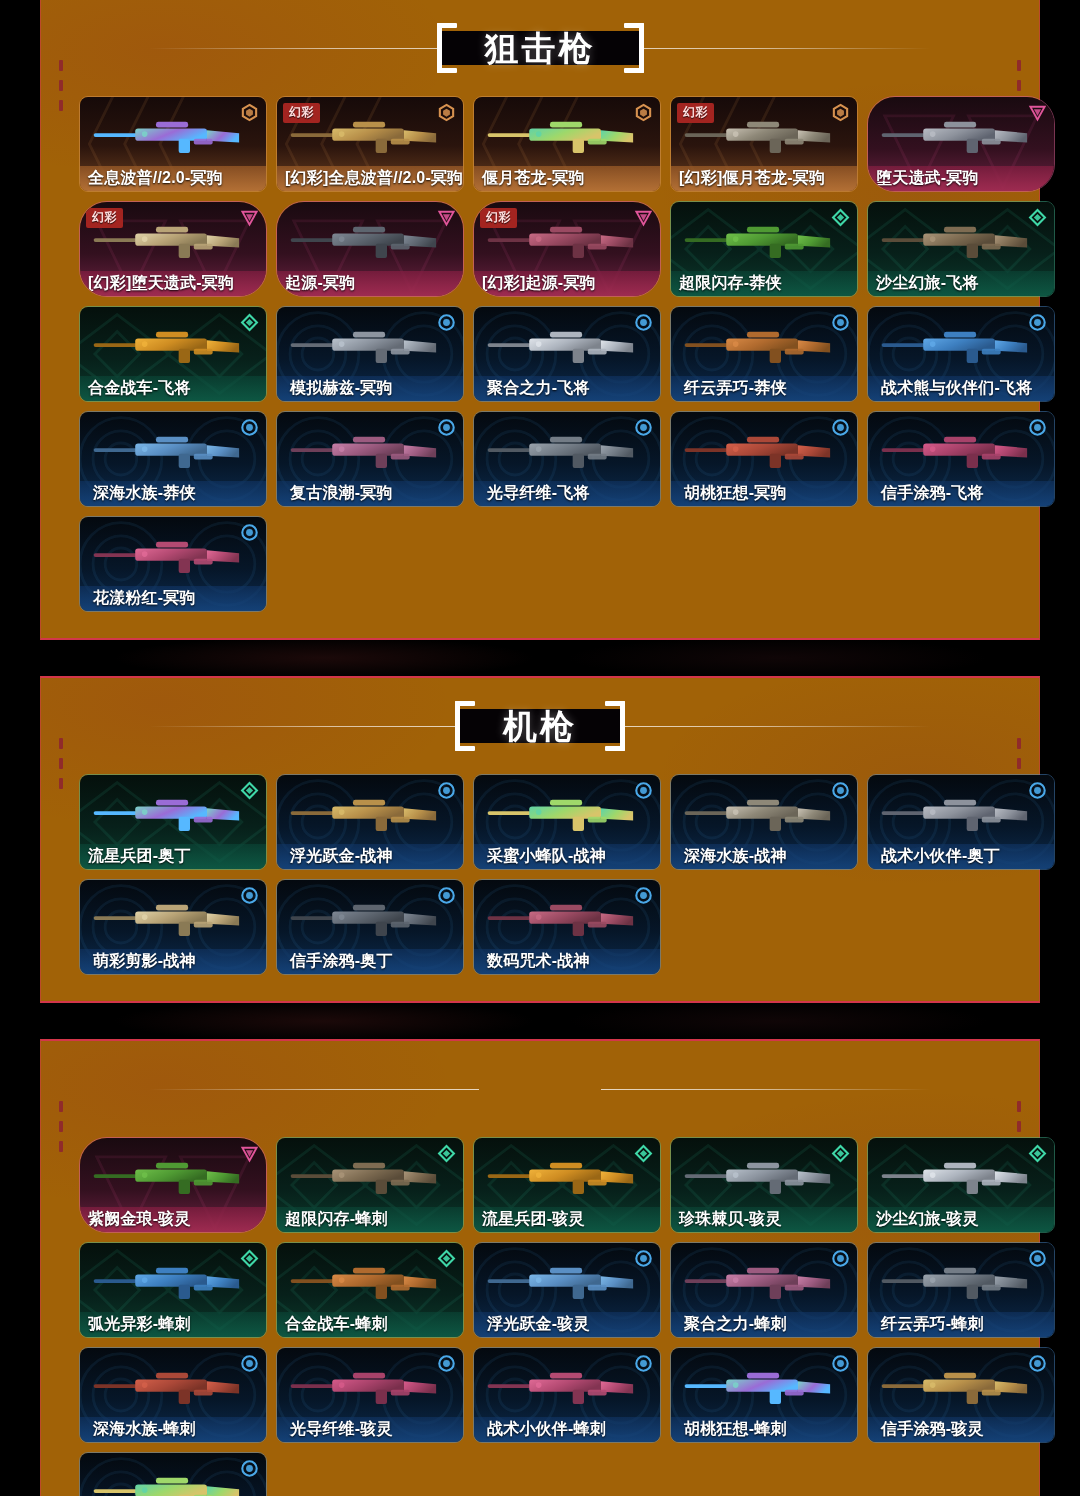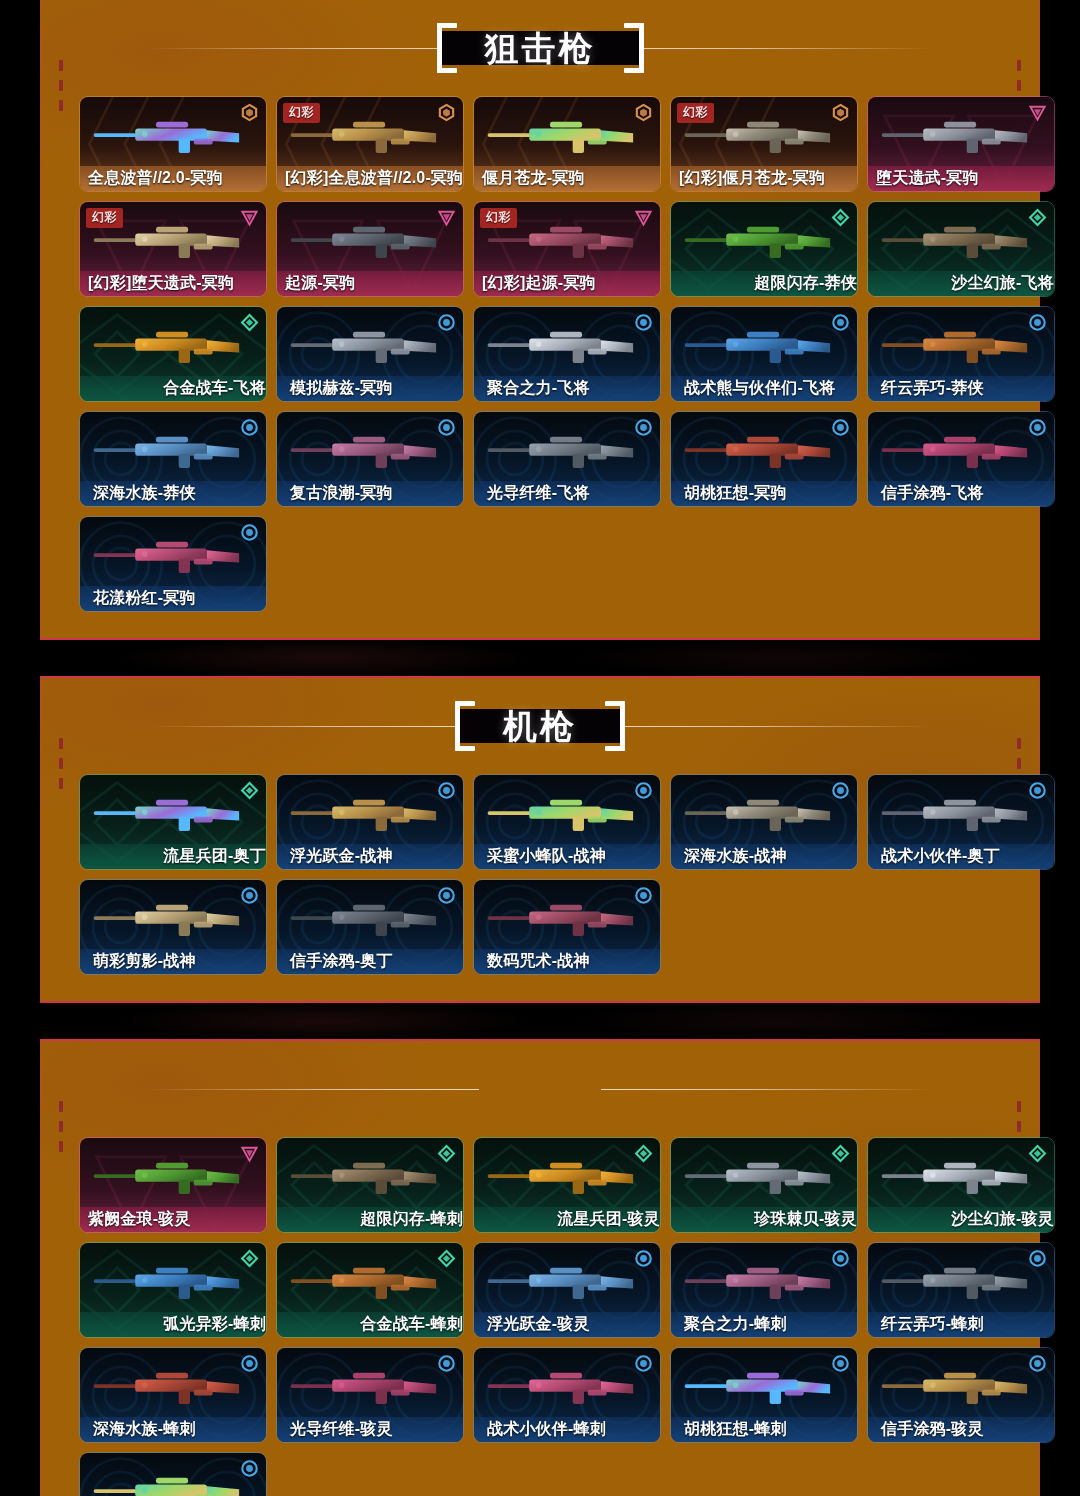--- a/index.html
+++ b/index.html
@@ -152,26 +152,26 @@
   }
 
   
   .t-orange .bg { background:
       linear-gradient(180deg,#14090a 0%, #22100c 45%, #insert 100%); }
   .t-orange .bg { background: linear-gradient(180deg,#160a09 0%, #2a140d 52%, #70411f 100%); }
   .t-orange { border-color: rgba(214,148,82,.55); }
   .t-orange .namebar { background: linear-gradient(180deg, rgba(150,88,38,.78), rgba(188,118,56,.88)); }
 
   .t-pink .bg { background: linear-gradient(180deg,#190a10 0%, #33101f 55%, #6d2242 100%); }
-  .t-pink { border-color: rgba(222,96,150,.55); }
+  .t-pink { border-color: rgba(222,96,150,.55); border-radius: 28px; }
   .t-pink .namebar { background: linear-gradient(180deg, rgba(126,29,63,.78), rgba(163,44,82,.9)); }
 
   .t-green .bg { background: linear-gradient(180deg,#05100c 0%, #07201a 55%, #0b3a2c 100%); }
   .t-green { border-color: rgba(70,200,160,.45); }
-  .t-green .namebar { background: linear-gradient(180deg, rgba(10,70,55,.6), rgba(14,96,74,.75)); justify-content: flex-end; }
+  .t-green .namebar { background: linear-gradient(180deg, rgba(10,70,55,.6), rgba(14,96,74,.75)); }
 
   .t-blue .bg { background: linear-gradient(180deg,#04090f 0%, #061628 55%, #0c2b4e 100%); }
   .t-blue { border-color: rgba(80,150,225,.45); }
   .t-blue .namebar { background: linear-gradient(180deg, rgba(16,52,100,.6), rgba(22,70,128,.8)); padding-left: 13px; }
 
   
   .rail {
     position: absolute;
     top: 0; bottom: 0;
     width: 38px;
@@ -711,20 +711,58 @@
     <circle cx="44" cy="50" r="44"></circle>
                   <circle cx="44" cy="50" r="30"></circle>
                   <circle cx="44" cy="50" r="17"></circle>
     <circle cx="158" cy="50" r="44"></circle>
                   <circle cx="158" cy="50" r="30"></circle>
                 </g>
               </svg>
             </div>
        <div class="gun"><svg viewBox="0 0 180 48" width="100%" height="100%" preserveAspectRatio="xMidYMid meet">
     <defs>
+      <linearGradient id="g14" x1="0" y1="0" x2="1" y2="0.4">
+        <stop offset="0%" stop-color="#d98a46"></stop>
+                    <stop offset="55%" stop-color="#b06a2e"></stop>
+        <stop offset="100%" stop-color="#82501f"></stop>
+      </linearGradient>
+    </defs>
+    <rect x="6" y="21" width="46" height="4" rx="2" fill="#82501f"></rect>
+    <rect x="50" y="16" width="76" height="13" rx="3" fill="url(#g14)"></rect>
+    <rect x="72" y="9" width="34" height="6" rx="2.5" fill="#b06a2e"></rect>
+    <rect x="96" y="27" width="12" height="15" rx="2" fill="#82501f"></rect>
+    <path d="M126 18 L160 21 L160 31 L126 29 Z" fill="url(#g14)"></path>
+    <rect x="112" y="27" width="20" height="6" rx="2" fill="#b06a2e" opacity=".9"></rect>
+    <circle cx="60" cy="22" r="3" fill="#d98a46" opacity=".85"></circle>
+  </svg></div>
+
+       <div class="rarity"><svg viewBox="0 0 20 20" width="19" height="19">
+                <circle cx="10" cy="10" r="7.6" fill="none" stroke="#4aa8e8" stroke-width="2.2"></circle>
+             <circle cx="10" cy="10" r="3.6" fill="#4aa8e8" opacity=".9"></circle>
+              </svg></div>
+       <div class="namebar">
+         <span class="name">纤云弄巧-莽侠</span>
+       </div>
+          </div>
+          <div class="card t-blue">
+            <div class="bg"></div>
+       <div class="watermark">
+              <svg viewBox="0 0 200 100" width="100%" height="100%" preserveAspectRatio="none">
+    <g stroke="#4aa8e8" stroke-width="3" fill="none" opacity=".26">
+    <circle cx="44" cy="50" r="44"></circle>
+                  <circle cx="44" cy="50" r="30"></circle>
+                  <circle cx="44" cy="50" r="17"></circle>
+    <circle cx="158" cy="50" r="44"></circle>
+                  <circle cx="158" cy="50" r="30"></circle>
+                </g>
+              </svg>
+            </div>
+       <div class="gun"><svg viewBox="0 0 180 48" width="100%" height="100%" preserveAspectRatio="xMidYMid meet">
+    <defs>
       <linearGradient id="g13" x1="0" y1="0" x2="1" y2="0.4">
         <stop offset="0%" stop-color="#5fa8e8"></stop>
                     <stop offset="55%" stop-color="#3d7fc0"></stop>
         <stop offset="100%" stop-color="#2a5a8e"></stop>
       </linearGradient>
     </defs>
     <rect x="6" y="21" width="46" height="4" rx="2" fill="#2a5a8e"></rect>
     <rect x="50" y="16" width="76" height="13" rx="3" fill="url(#g13)"></rect>
     <rect x="72" y="9" width="34" height="6" rx="2.5" fill="#3d7fc0"></rect>
     <rect x="96" y="27" width="12" height="15" rx="2" fill="#2a5a8e"></rect>
@@ -732,58 +770,20 @@
     <rect x="112" y="27" width="20" height="6" rx="2" fill="#3d7fc0" opacity=".9"></rect>
     <circle cx="60" cy="22" r="3" fill="#5fa8e8" opacity=".85"></circle>
   </svg></div>
 
        <div class="rarity"><svg viewBox="0 0 20 20" width="19" height="19">
                 <circle cx="10" cy="10" r="7.6" fill="none" stroke="#4aa8e8" stroke-width="2.2"></circle>
              <circle cx="10" cy="10" r="3.6" fill="#4aa8e8" opacity=".9"></circle>
               </svg></div>
        <div class="namebar">
          <span class="name">战术熊与伙伴们-飞将</span>
-       </div>
-          </div>
-          <div class="card t-blue">
-            <div class="bg"></div>
-       <div class="watermark">
-              <svg viewBox="0 0 200 100" width="100%" height="100%" preserveAspectRatio="none">
-    <g stroke="#4aa8e8" stroke-width="3" fill="none" opacity=".26">
-    <circle cx="44" cy="50" r="44"></circle>
-                  <circle cx="44" cy="50" r="30"></circle>
-                  <circle cx="44" cy="50" r="17"></circle>
-    <circle cx="158" cy="50" r="44"></circle>
-                  <circle cx="158" cy="50" r="30"></circle>
-                </g>
-              </svg>
-            </div>
-       <div class="gun"><svg viewBox="0 0 180 48" width="100%" height="100%" preserveAspectRatio="xMidYMid meet">
-    <defs>
-      <linearGradient id="g14" x1="0" y1="0" x2="1" y2="0.4">
-        <stop offset="0%" stop-color="#d98a46"></stop>
-                    <stop offset="55%" stop-color="#b06a2e"></stop>
-        <stop offset="100%" stop-color="#82501f"></stop>
-      </linearGradient>
-    </defs>
-    <rect x="6" y="21" width="46" height="4" rx="2" fill="#82501f"></rect>
-    <rect x="50" y="16" width="76" height="13" rx="3" fill="url(#g14)"></rect>
-    <rect x="72" y="9" width="34" height="6" rx="2.5" fill="#b06a2e"></rect>
-    <rect x="96" y="27" width="12" height="15" rx="2" fill="#82501f"></rect>
-    <path d="M126 18 L160 21 L160 31 L126 29 Z" fill="url(#g14)"></path>
-    <rect x="112" y="27" width="20" height="6" rx="2" fill="#b06a2e" opacity=".9"></rect>
-    <circle cx="60" cy="22" r="3" fill="#d98a46" opacity=".85"></circle>
-  </svg></div>
-
-       <div class="rarity"><svg viewBox="0 0 20 20" width="19" height="19">
-                <circle cx="10" cy="10" r="7.6" fill="none" stroke="#4aa8e8" stroke-width="2.2"></circle>
-             <circle cx="10" cy="10" r="3.6" fill="#4aa8e8" opacity=".9"></circle>
-              </svg></div>
-       <div class="namebar">
-         <span class="name">纤云弄巧-莽侠</span>
        </div>
           </div>
           <div class="card t-blue">
             <div class="bg"></div>
        <div class="watermark">
               <svg viewBox="0 0 200 100" width="100%" height="100%" preserveAspectRatio="none">
     <g stroke="#4aa8e8" stroke-width="3" fill="none" opacity=".26">
     <circle cx="44" cy="50" r="44"></circle>
                   <circle cx="44" cy="50" r="30"></circle>
                   <circle cx="44" cy="50" r="17"></circle>

